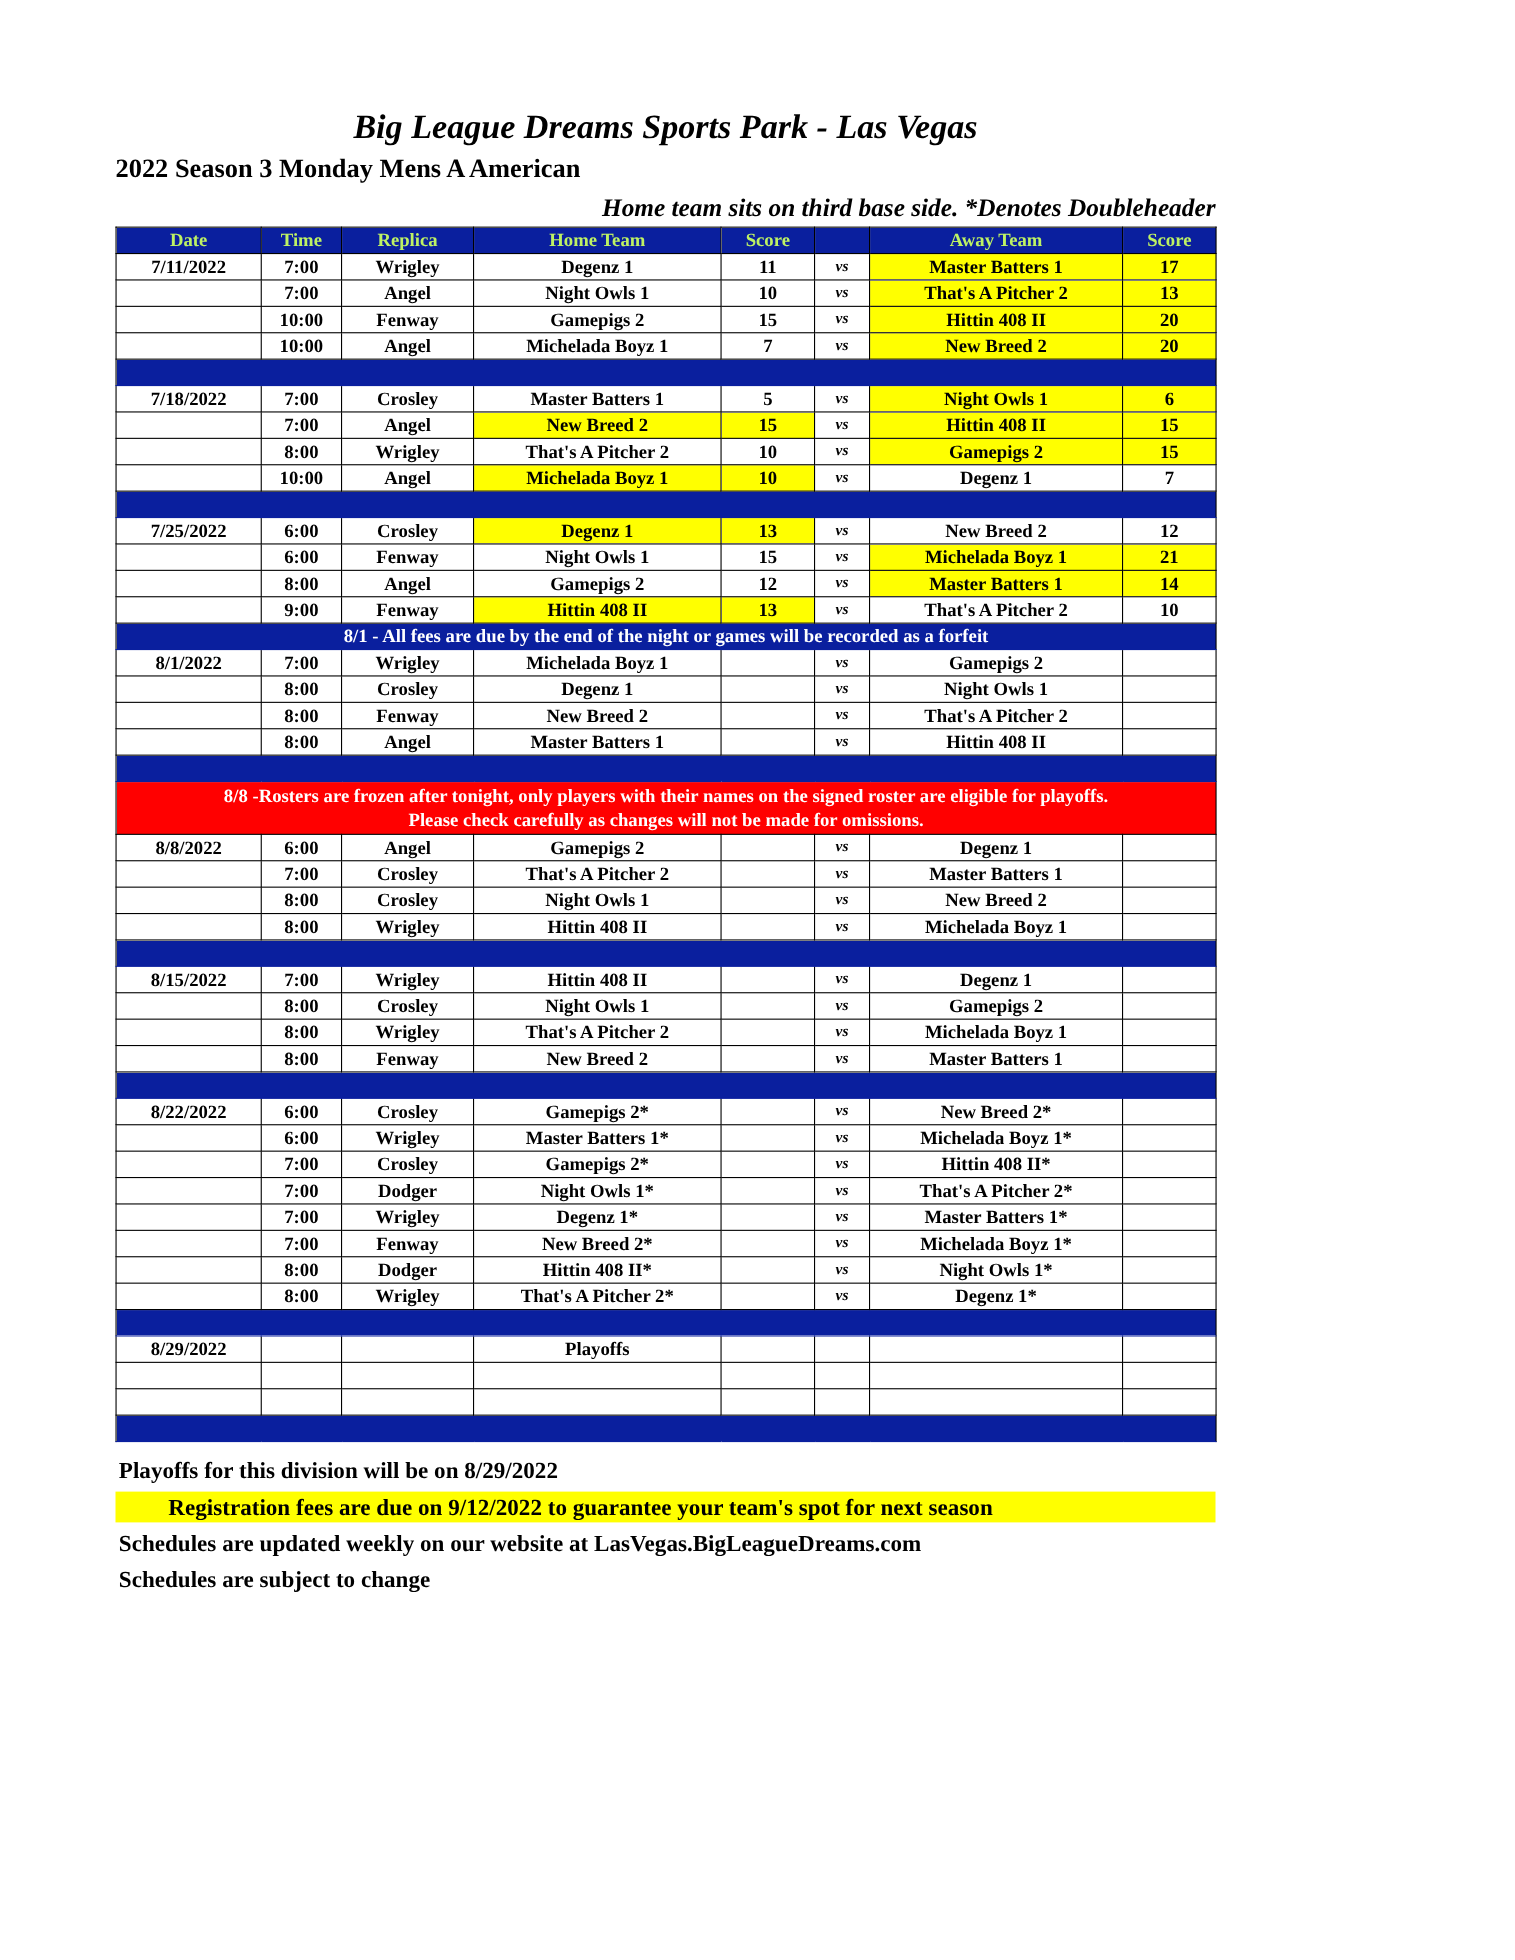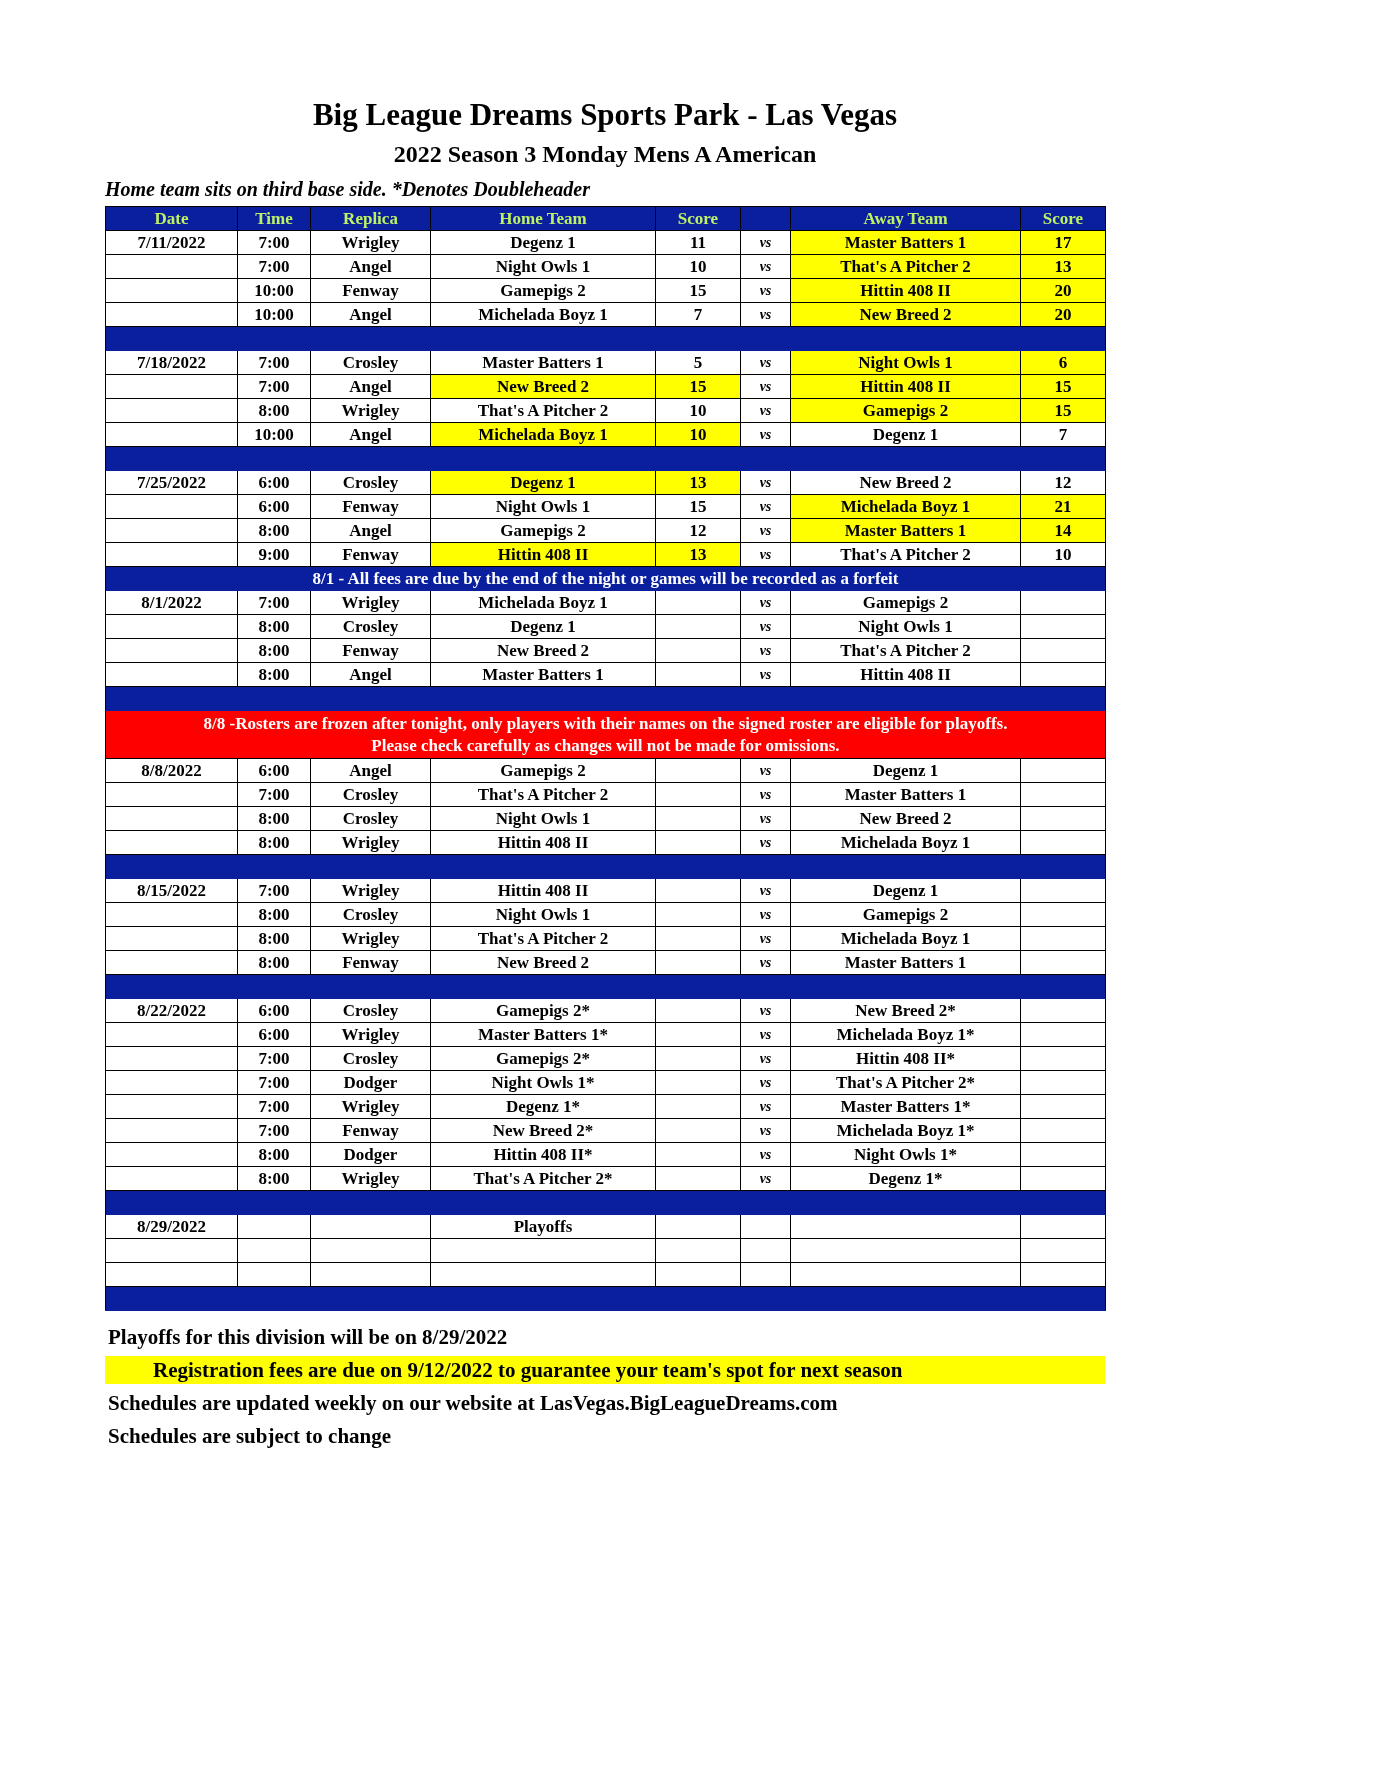--- a/index.html
+++ b/index.html
@@ -8,23 +8,23 @@
     width: 1377px; height: 1782px;
     font-family: "Liberation Serif", serif;
     font-weight: bold; color: #000;
     position: relative;
   }
   .content {
     position: absolute;
     left: 105px; top: 96px;
     width: 1000px;
   }
-  .title    { text-align: center; font-size: 31px; line-height: 38px; }
-  .subtitle { text-align: center; font-size: 24px; line-height: 32px; margin-top: 4px; }
-  .note     { text-align: left; font-size: 20px; line-height: 26px; font-style: italic; margin-top: 6px; margin-bottom: 4px; }
+  .title    { text-align: center; font-size: 31px; line-height: 38px; font-style: italic; }
+  .subtitle { text-align: left; font-size: 24px; line-height: 32px; margin-top: 4px; }
+  .note     { text-align: right; font-size: 23px; line-height: 26px; font-style: italic; margin-top: 6px; margin-bottom: 4px; }
 
   table.schedule { border-collapse: collapse; table-layout: fixed; width: 1000px; }
   th, td {
     border: 1px solid #000;
     height: 24px;
     padding: 0 3px;
     text-align: center;
     font-size: 17px;
     font-weight: bold;
     overflow: hidden;

